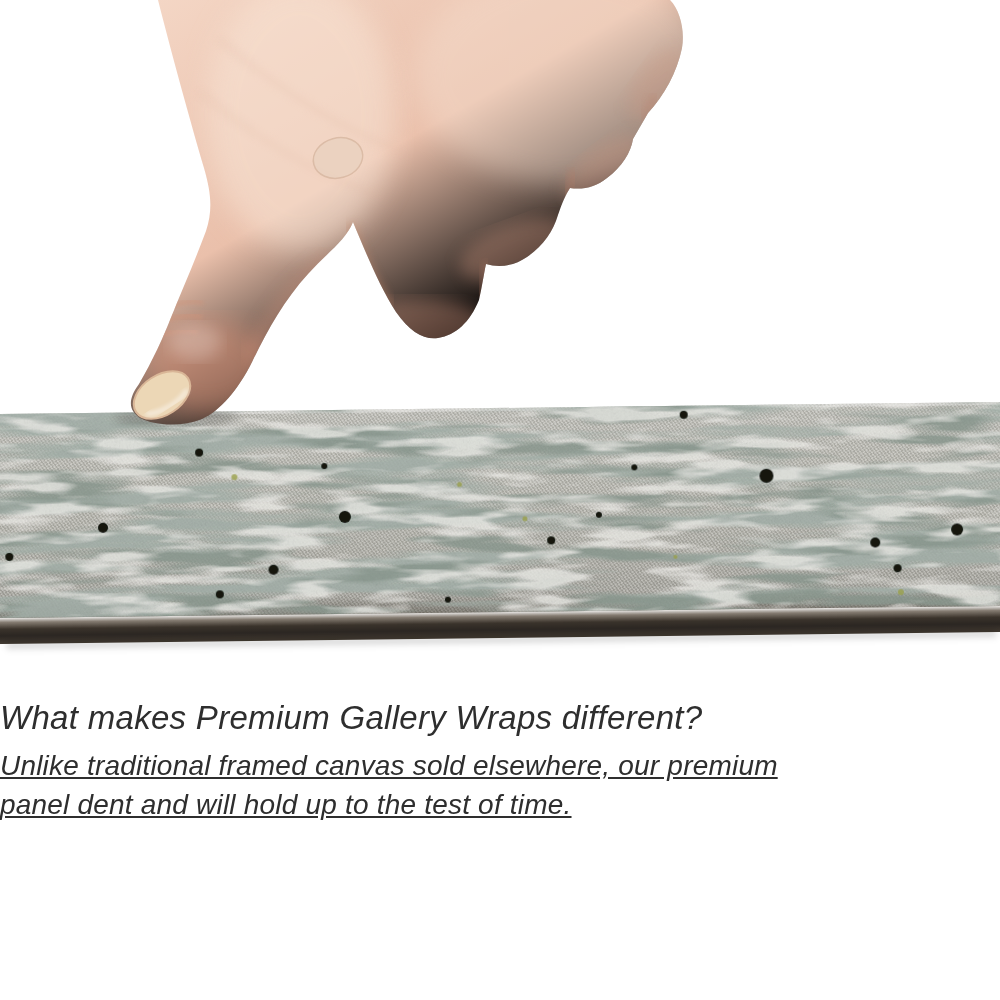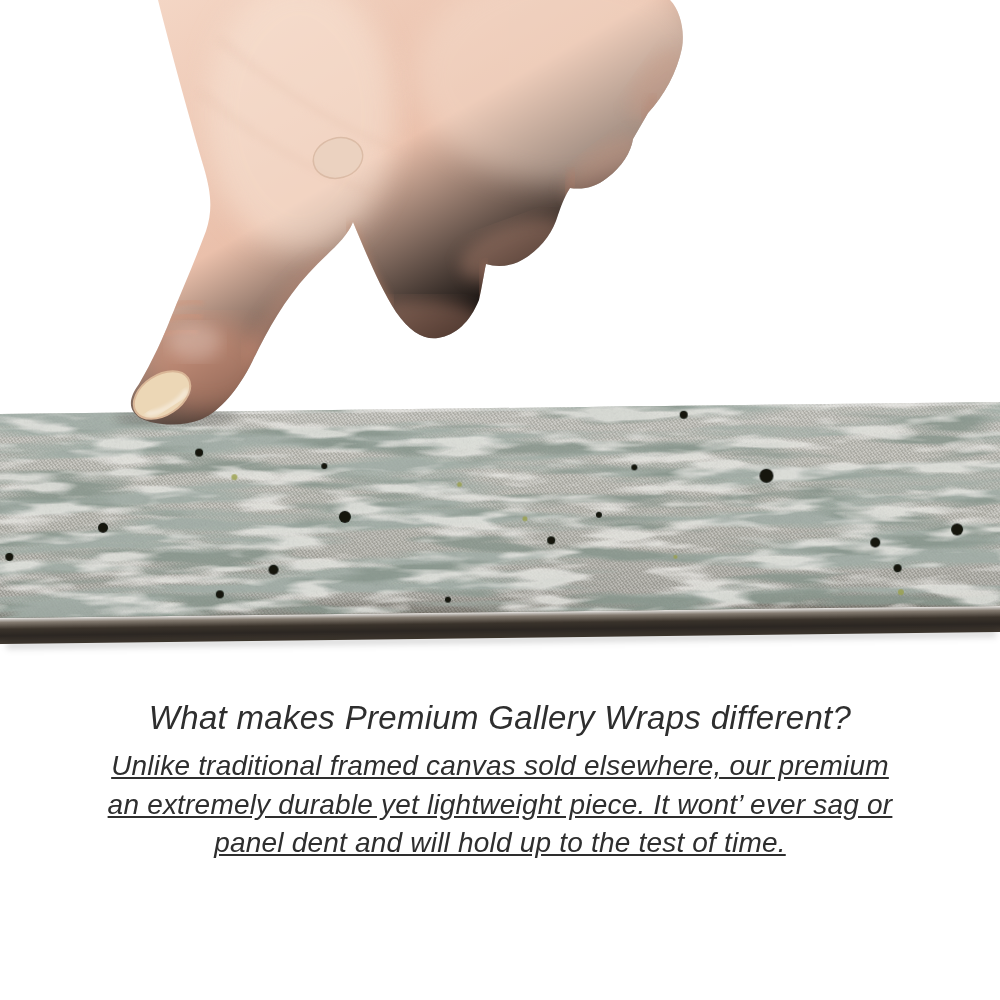--- a/index.html
+++ b/index.html
@@ -39,21 +39,21 @@
     filter:blur(.6px);
   }
   .strip-shadow{
     position:absolute;left:10px;right:10px;top:229px;height:8px;
     background:linear-gradient(180deg, rgba(0,0,0,.26), rgba(0,0,0,0));
     filter:blur(3px);
   }
 
   
   .copy{
-    position:absolute;left:0;top:698px;width:1000px;text-align:center;
+    position:absolute;left:0;top:698px;width:1000px;text-align:left;
     font-style:italic;color:#2e2e2e;z-index:3;
   }
   .copy h1{
     margin:0 0 9px 0;font-weight:400;font-style:italic;
     font-size:33px;line-height:40px;letter-spacing:.3px;
   }
   .copy .line{
     font-size:28px;line-height:38.5px;white-space:nowrap;letter-spacing:.2px;text-decoration:underline;
   }
 </style>
@@ -231,17 +231,16 @@
         <circle cx="905" cy="189" r="3"></circle>
       </g>
     </svg>
     <div class="edge"></div>
     <div class="strip-shadow"></div>
   </div>
 
   <section class="copy">
     <h1>What makes Premium Gallery Wraps different?</h1>
     <div class="line">Unlike traditional framed canvas sold elsewhere, our premium</div>
-    <div class="line">an extremely durable yet lightweight piece. It wont’ ever sag or</div>
     <div class="line">panel dent and will hold up to the test of time.</div>
   </section>
 
 </div>
 
 </body></html>

